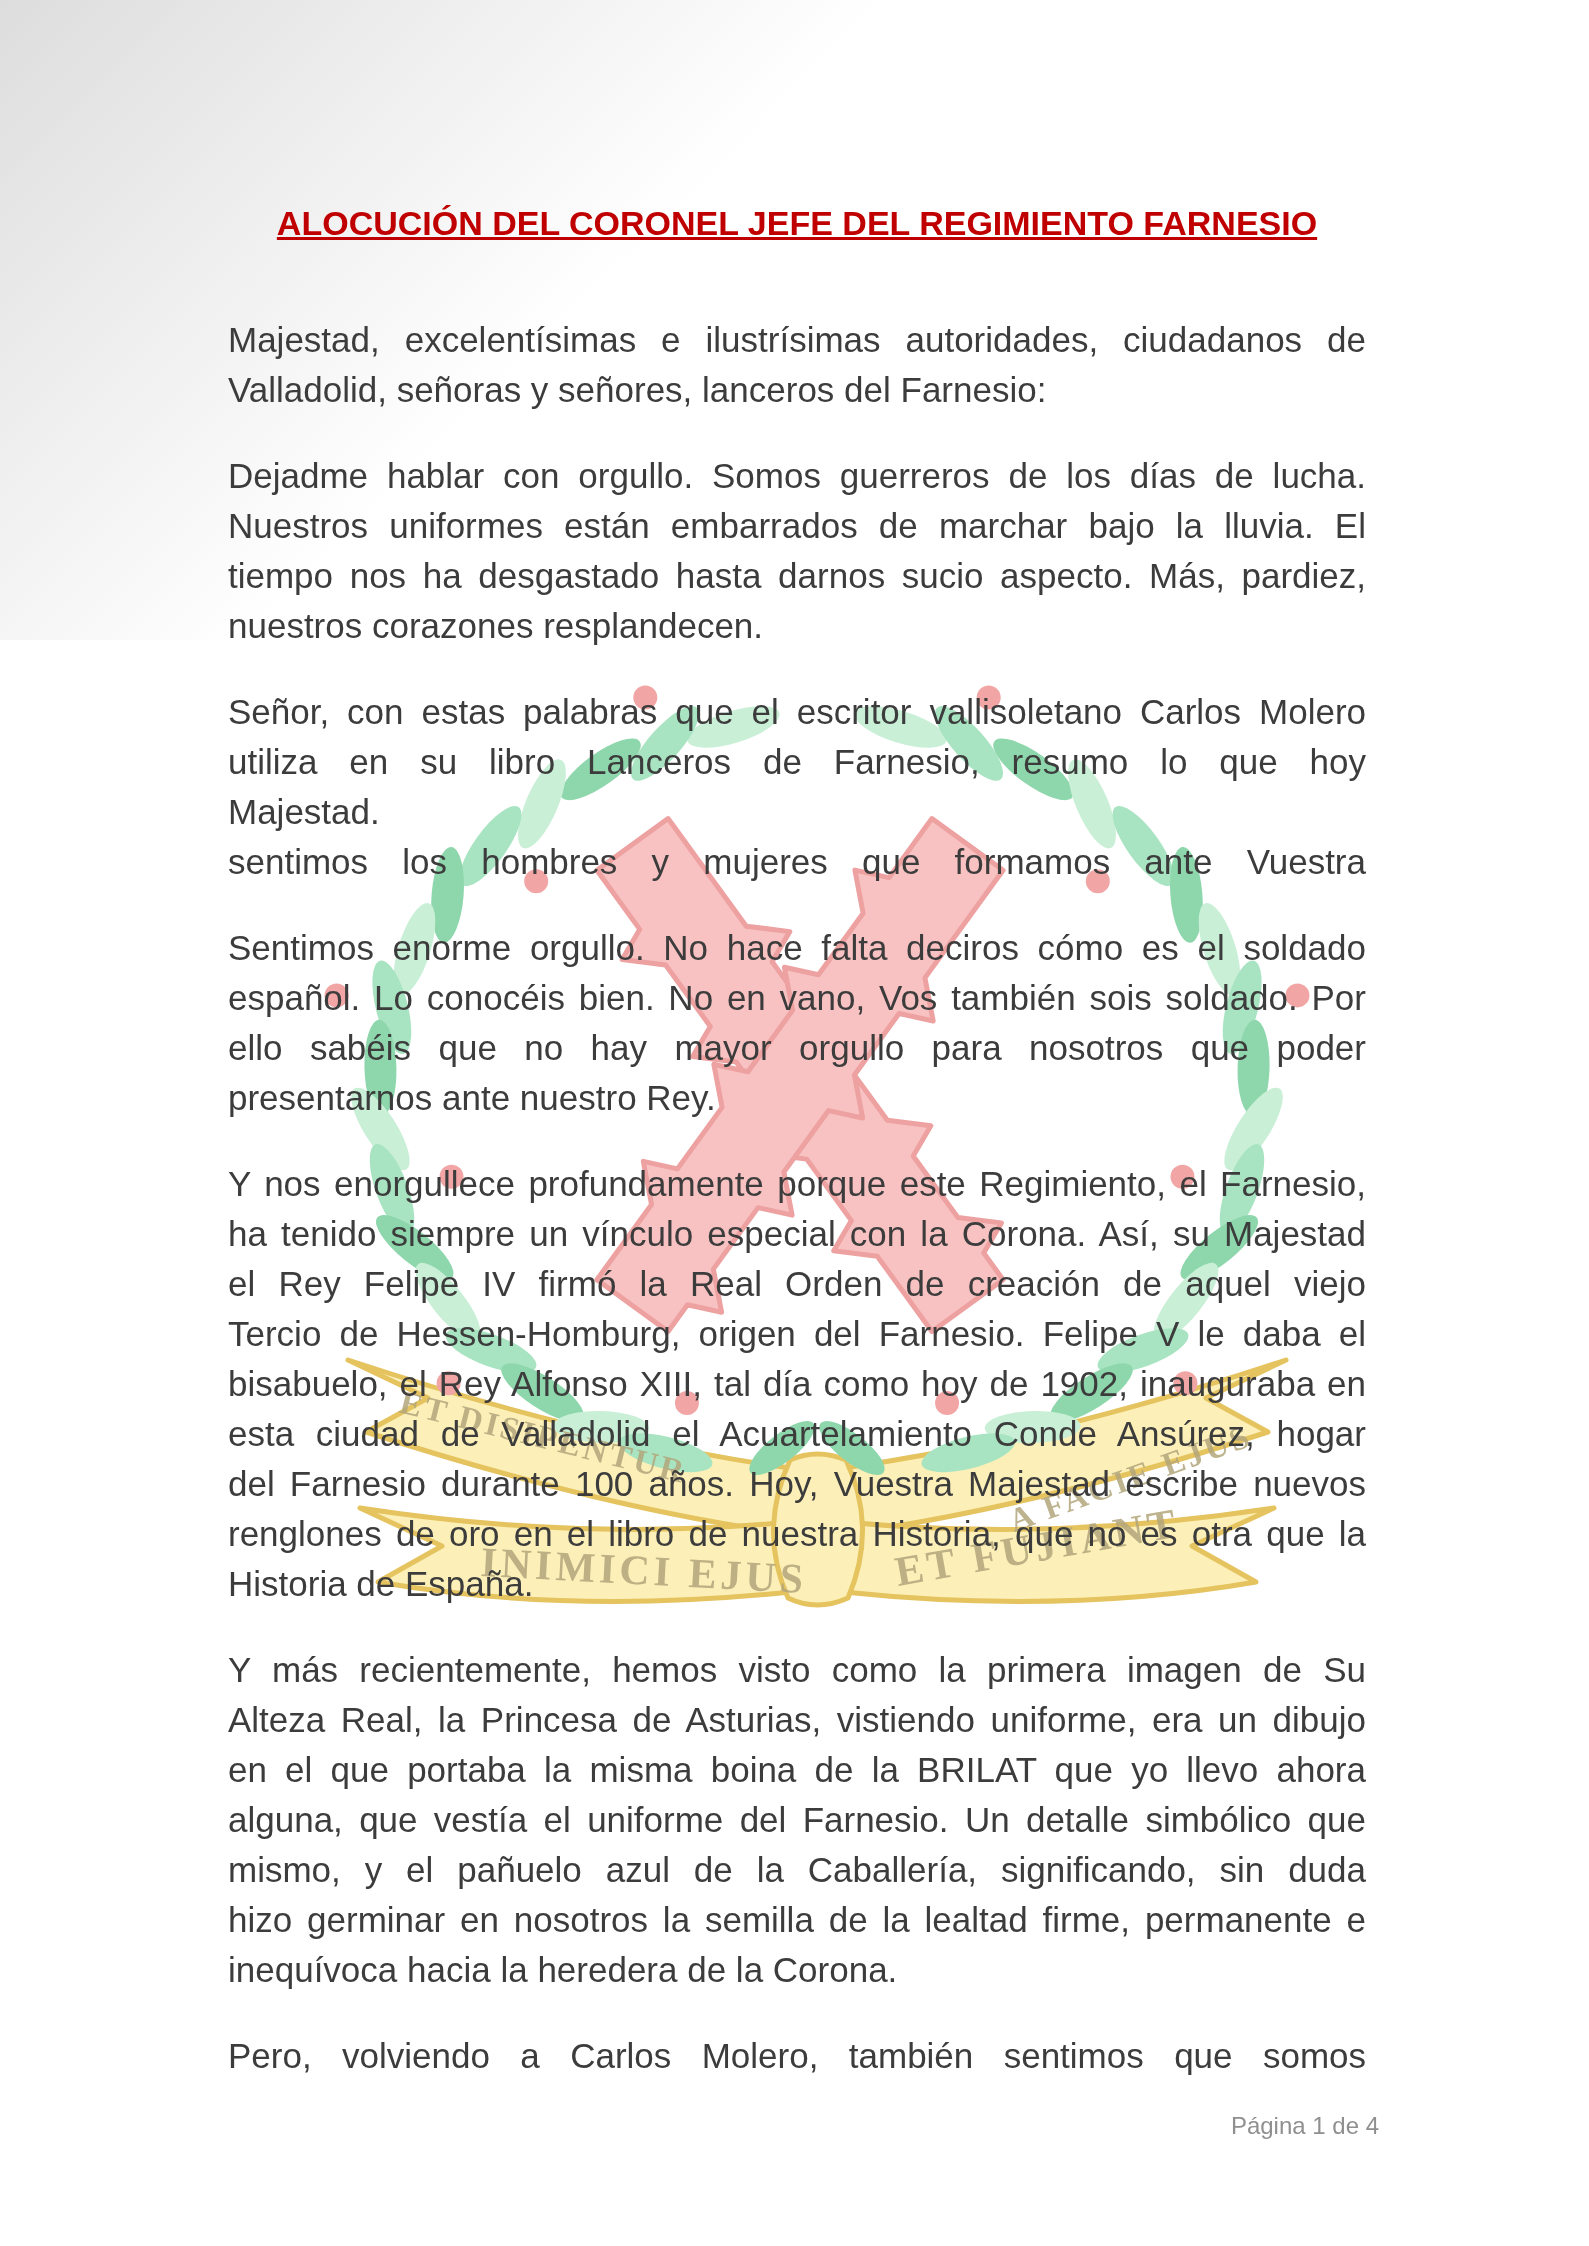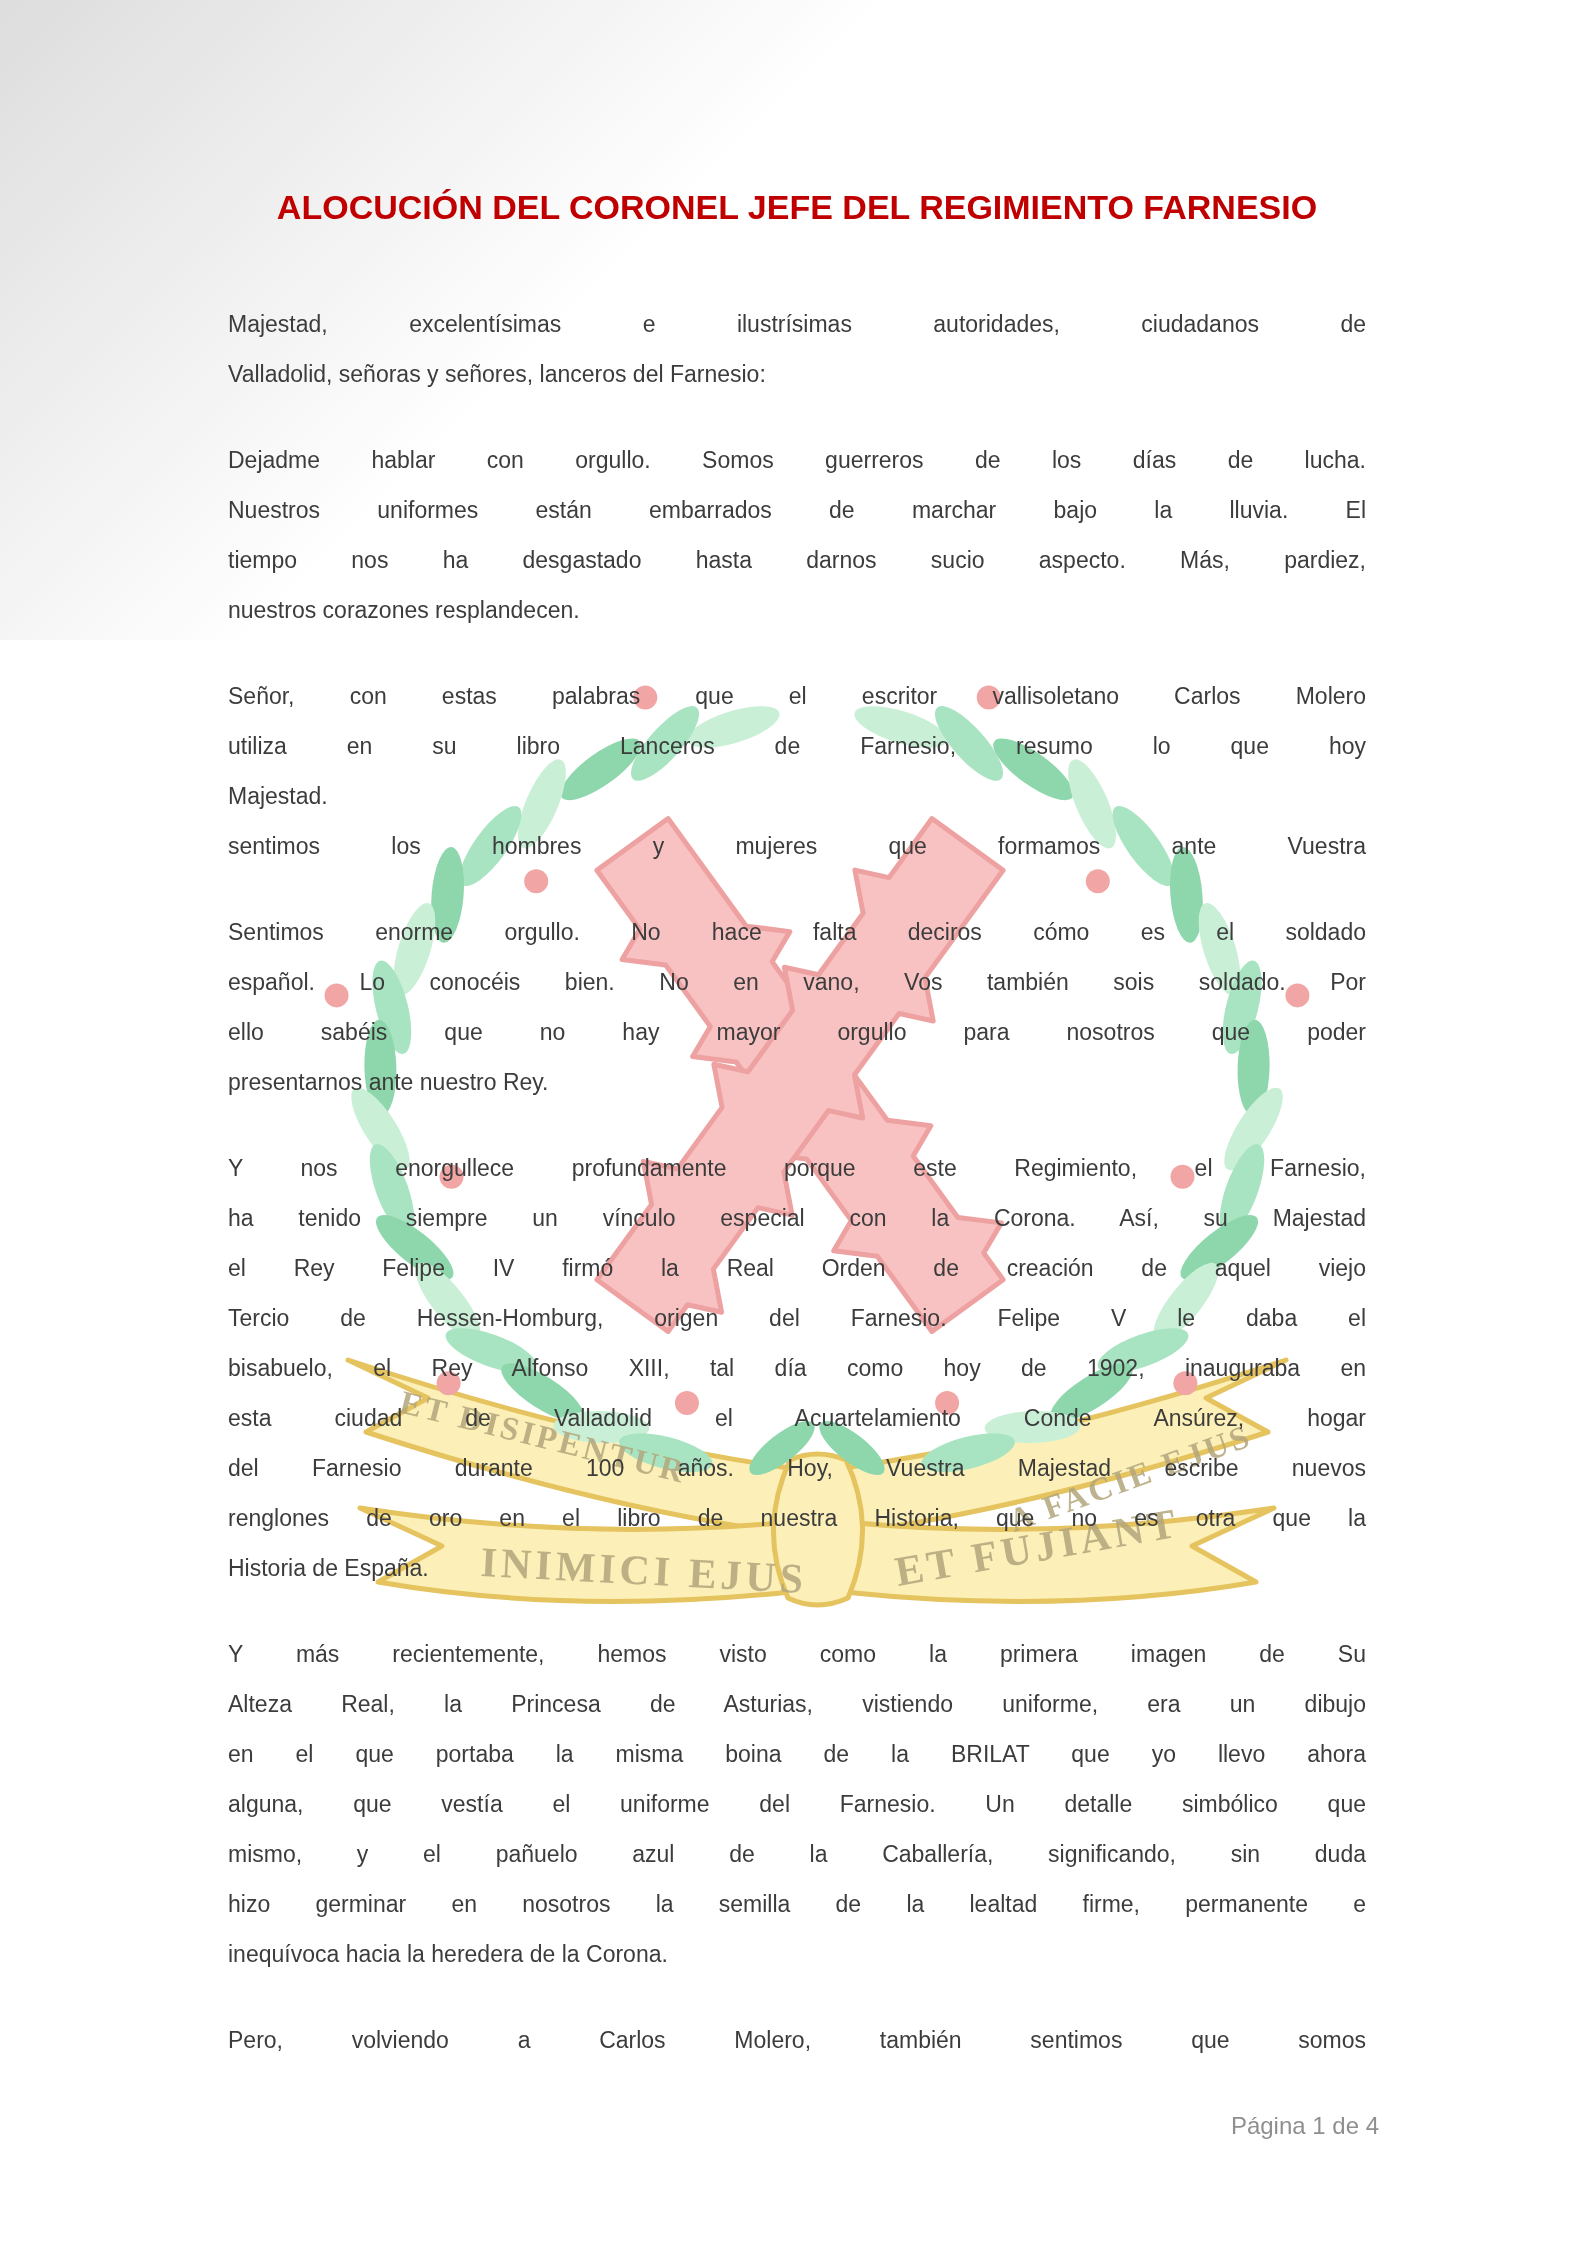--- a/index.html
+++ b/index.html
@@ -32,27 +32,28 @@
     position:relative;
     z-index:1;
     padding:185px 223px 0 228px;
   }
   .doc-title{
     text-align:center;
     color:#C00000;
     font-weight:bold;
     font-size:34px;
     line-height:44px;
-    margin:0 0 70px 0;
+    margin:16px 0 70px 0;
     letter-spacing:0px;
+    text-decoration:underline;
   }
   .para{
     margin:0 0 36px 0;
     color:#3c3c3c;
-    font-size:23px;
+    font-size:35px;
     line-height:50px;
   }
   .para .line{
     text-align:justify;
     text-align-last:justify;
   }
   .para .line.last{
     text-align-last:left;
   }
   .footer{

